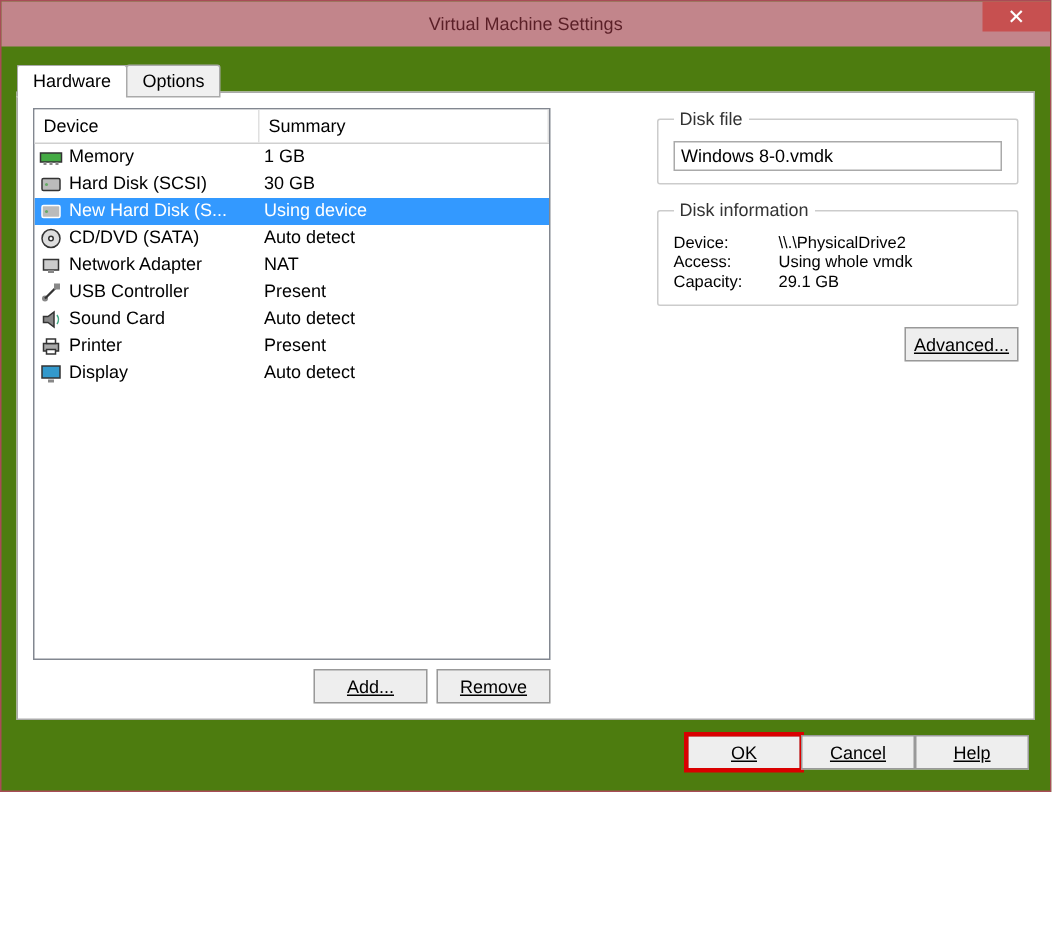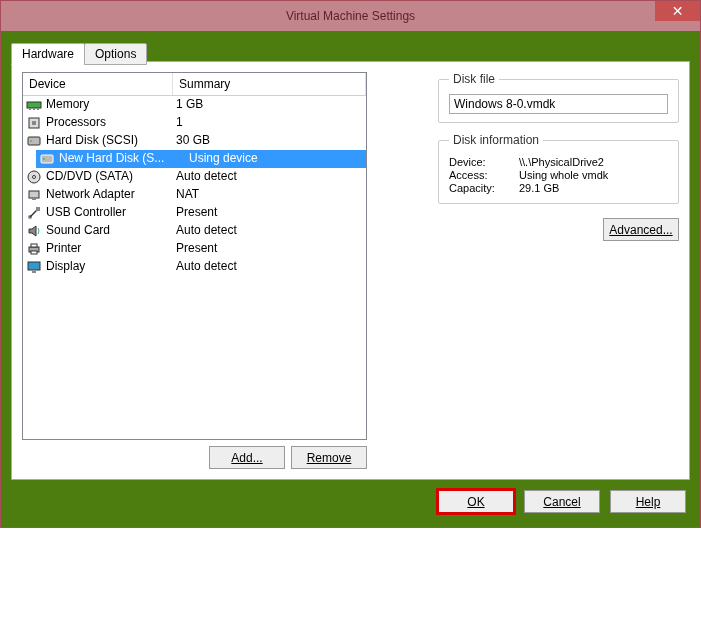--- a/index.html
+++ b/index.html
@@ -118,21 +118,20 @@
   display: inline-flex;
   align-items: center;
   justify-content: center;
   flex-shrink: 0;
 }
 .row .dev { width: 130px; white-space: nowrap; overflow: hidden; text-overflow: ellipsis; }
 .row .sum { flex: 1; }
 .row.selected {
   background: #3399ff;
   color: #fff;
-  margin-left: 13px;
 }
 .leftbuttons {
   margin-top: 6px;
   display: flex;
   justify-content: flex-end;
   gap: 6px;
 }
 button {
   font-family: inherit;
   font-size: 12px;
@@ -171,21 +170,21 @@
 .infoline .lbl { width: 70px; }
 .advrow {
   display: flex;
   justify-content: flex-end;
   margin-top: 4px;
 }
 .footer {
   padding: 10px 14px 14px 0;
   display: flex;
   justify-content: flex-end;
-  gap: 10px;
+  gap: 0;
 }
 .ok-highlight {
   outline: 3px solid #d90000;
   outline-offset: -1px;
 }
 svg { display: block; }
 </style>
 </head>
 <body>
 
@@ -213,30 +212,20 @@
                 <span class="icon">
                   <svg width="16" height="16">
                     <rect x="1" y="5" width="14" height="6" fill="#4a4" stroke="#333"></rect>
                     <rect x="3" y="11" width="2" height="2" fill="#888"></rect>
                     <rect x="7" y="11" width="2" height="2" fill="#888"></rect>
                     <rect x="11" y="11" width="2" height="2" fill="#888"></rect>
                   </svg>
                 </span>
                 <span class="dev">Memory</span>
                 <span class="sum">1 GB</span>
-              </div>
-              <div class="row">
-                <span class="icon">
-                  <svg width="16" height="16">
-                    <rect x="3" y="3" width="10" height="10" fill="#ddd" stroke="#333"></rect>
-                    <rect x="6" y="6" width="4" height="4" fill="#888"></rect>
-                  </svg>
-                </span>
-                <span class="dev">Processors</span>
-                <span class="sum">1</span>
               </div>
               <div class="row">
                 <span class="icon">
                   <svg width="16" height="16">
                     <rect x="2" y="4" width="12" height="8" rx="1" fill="#bbb" stroke="#333"></rect>
                     <circle cx="5" cy="8" r="1" fill="#6a6"></circle>
                   </svg>
                 </span>
                 <span class="dev">Hard Disk (SCSI)</span>
                 <span class="sum">30 GB</span>

